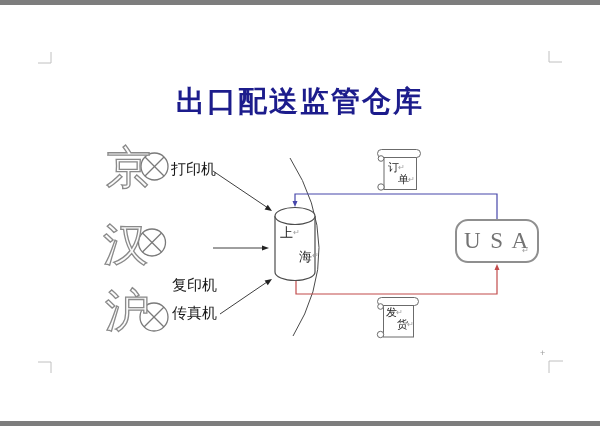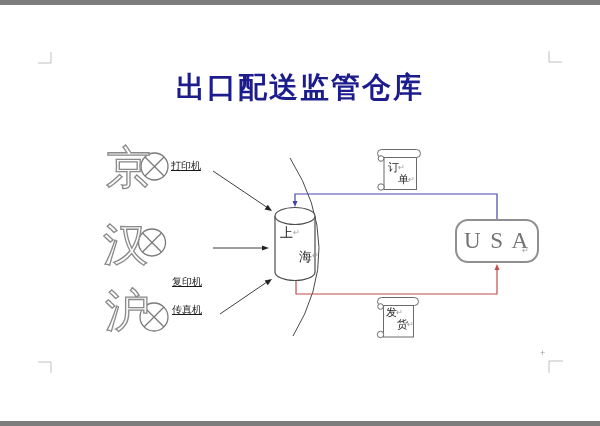--- a/index.html
+++ b/index.html
@@ -3,31 +3,31 @@
 <meta charset="utf-8">
 <style>
   html,body{margin:0;padding:0;background:#fff;}
   .page{position:relative;width:600px;height:426px;background:#ffffff;overflow:hidden;
         font-family:"Liberation Sans",sans-serif;}
   .bar{position:absolute;left:0;width:600px;height:5px;background:#7d7d7d;}
   .bar.top{top:0;}
   .bar.bottom{top:421px;}
   svg.overlay{position:absolute;left:0;top:0;width:600px;height:426px;}
 
-  .title{position:absolute;left:0;top:68px;width:600px;text-align:center;
+  .title{position:absolute;left:0;top:82px;width:600px;text-align:center;
          font-family:"Liberation Serif",serif;font-weight:bold;font-size:29px;
          color:#1c1c8c;letter-spacing:2px;}
 
   .city{position:absolute;font-family:"Liberation Serif",serif;font-size:45px;line-height:1;
         color:#fbfbfb;-webkit-text-stroke:1.3px #8a8a8a;}
   .city.jing{left:106px;top:146px;}
   .city.han{left:103px;top:223px;}
   .city.hu{left:105px;top:289px;}
 
-  .device{position:absolute;font-size:10px;color:#1a1a1a;line-height:1;text-decoration:underline;}
+  .device{position:absolute;font-size:15px;color:#1a1a1a;line-height:1;}
   .device.printer{left:171px;top:161px;}
   .device.copier{left:172px;top:240px;margin-top:37px;}
   .device.fax{left:172px;top:305px;}
 
   .shape-text{position:absolute;font-family:"Liberation Serif",serif;color:#222;line-height:1;}
   .cyl1{left:280px;top:226px;font-size:13px;}
   .cyl2{left:299px;top:250px;font-size:13px;}
   .scr{font-size:11px;}
   .ding{left:388px;top:162px;}
   .dan{left:398px;top:174px;}

